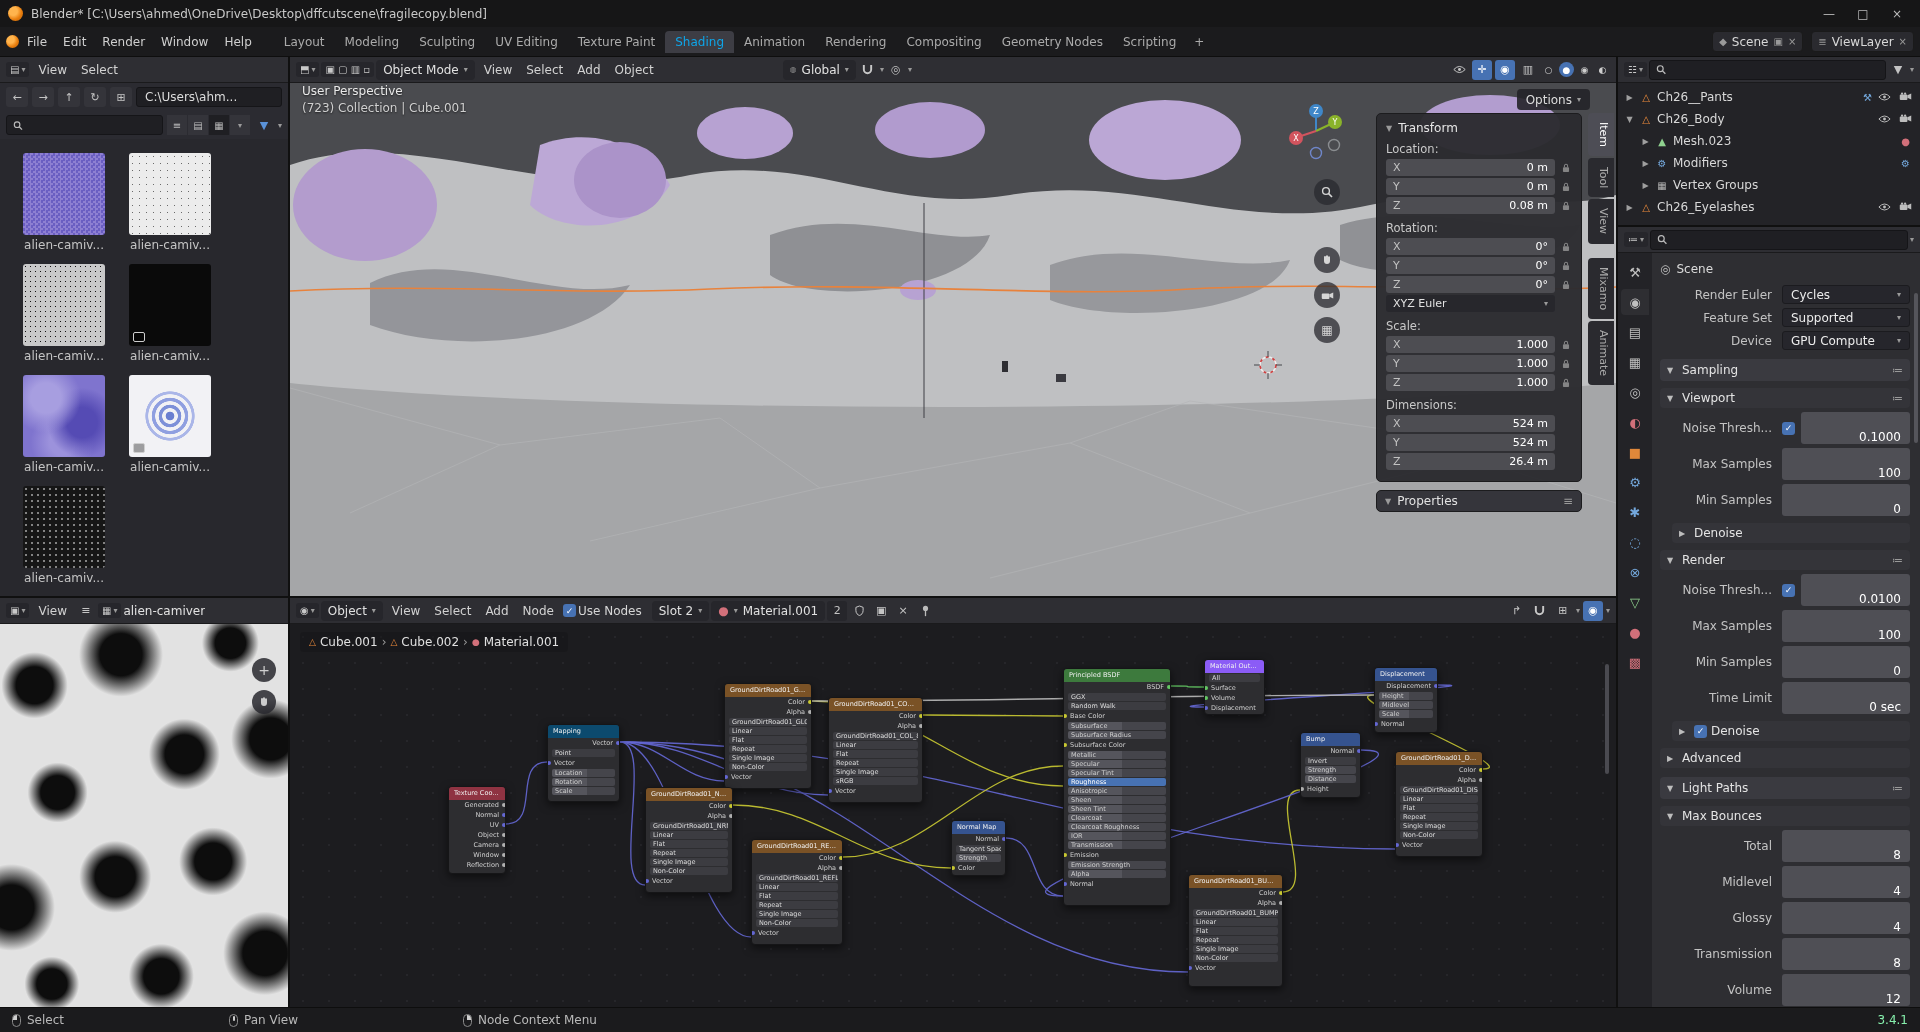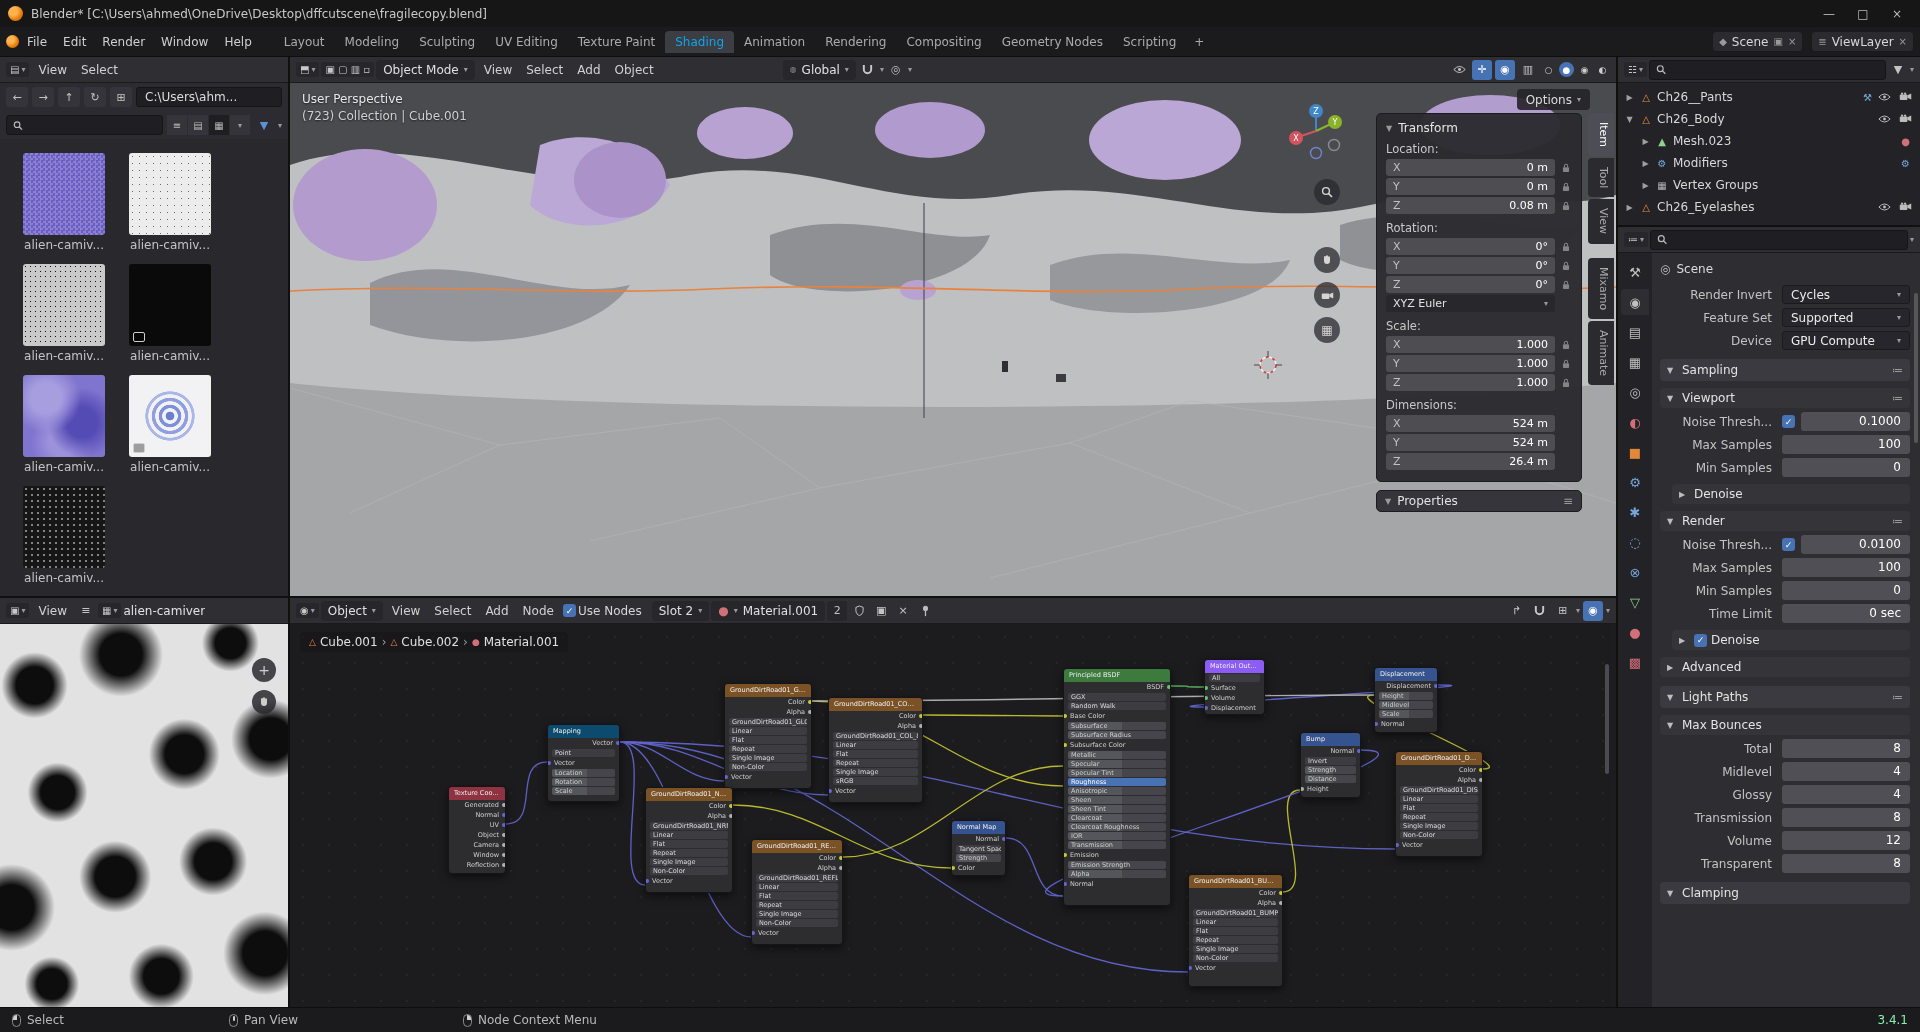--- a/index.html
+++ b/index.html
@@ -67,21 +67,21 @@
     radial-gradient(circle 62px at 4% 74%,#0d0d0d 36%,rgba(13,13,13,0) 70%),
     radial-gradient(circle 50px at 40% 66%,#0d0d0d 40%,rgba(13,13,13,0) 72%),
     radial-gradient(circle 46px at 74% 62%,#0d0d0d 40%,rgba(13,13,13,0) 74%),
     radial-gradient(circle 58px at 92% 86%,#0d0d0d 38%,rgba(13,13,13,0) 72%),
     radial-gradient(circle 44px at 56% 92%,#0d0d0d 40%,rgba(13,13,13,0) 74%),
     radial-gradient(circle 36px at 18% 94%,#0d0d0d 42%,rgba(13,13,13,0) 76%)}
   .float-btn{position:absolute;width:24px;height:24px;border-radius:50%;background:rgba(40,40,46,.85);display:flex;align-items:center;justify-content:center;color:#d0d0d0;font-size:14px}
   
   .viewport{position:absolute;top:0;left:0;right:0;height:541px;border-bottom:2px solid #101010;background:#4a4b4f}
   .vp-content{position:absolute;top:26px;left:0;right:0;bottom:0;overflow:hidden}
-  .vp-overlay-text{position:absolute;left:12px;top:8px;line-height:17px;color:#e9e9e9;text-shadow:0 1px 2px rgba(0,0,0,.6);pointer-events:none}
+  .vp-overlay-text{position:absolute;left:12px;top:0;line-height:17px;color:#e9e9e9;text-shadow:0 1px 2px rgba(0,0,0,.6);pointer-events:none}
   .vp-overlay-text .l2{color:#d0d0d0}
   .options-btn{position:absolute;right:26px;top:6px;display:flex;align-items:center;gap:5px;background:rgba(36,36,40,.9);border-radius:4px;height:21px;padding:0 9px;color:#dcdcdc}
   .gizmo{position:absolute;right:270px;top:18px;width:60px;height:60px}
   .vtool{position:absolute;right:276px;width:26px;height:26px;border-radius:50%;background:rgba(40,40,46,.75);display:flex;align-items:center;justify-content:center;color:#d5d5d5}
   .npanel{position:absolute;right:34px;top:30px;width:206px}
   .npanel-box{background:rgba(43,43,48,.97);border:1px solid #1c1c1e;border-radius:5px;padding:7px 9px 9px}
   .np-title{display:flex;align-items:center;gap:6px;color:#e6e6e6;margin-bottom:2px}
   .np-label{color:#c9c9c9;margin:7px 0 3px;font-size:11.5px}
   .np-row{display:flex;align-items:center;gap:5px;margin-bottom:2px}
   .np-field{flex:1;display:flex;align-items:center;background:#4d4d52;border-radius:3px;height:17px;padding:0 7px;font-size:11px}
@@ -129,21 +129,21 @@
   .properties{position:absolute;left:0;right:0;top:170px;bottom:0;background:#2e2e32}
   .ptabs{position:absolute;left:0;top:26px;bottom:0;width:34px;background:#232327;display:flex;flex-direction:column;align-items:center;padding-top:6px;gap:4px}
   .ptab{width:28px;height:26px;display:flex;align-items:center;justify-content:center;border-radius:4px 0 0 4px}
   .ptab.active{background:#2e2e32}
   .ptab i{font-style:normal;font-size:13px}
   .tone-gray{color:#c0c0c0}.tone-orange{color:#e0883a}.tone-blue{color:#74a8dc}.tone-green{color:#8fd18f}.tone-red{color:#d2707a}
   .prop-body{position:absolute;left:34px;right:0;top:26px;bottom:0;overflow:hidden;padding:6px 10px 0 8px}
   .prop-crumb{display:flex;align-items:center;gap:6px;color:#dcdcdc;height:20px;margin-bottom:6px}
   .prop-row{display:flex;align-items:center;margin-top:4px;gap:6px}
   .plabel{flex:none;width:116px;text-align:right;color:#c3c3c3;padding-right:4px;overflow:hidden;white-space:nowrap}
-  .pnum{flex:1;background:#4f4f55;border-radius:3px;height:19px;line-height:19px;text-align:right;padding:0 9px;color:#fff}
+  .pnum{flex:1;background:#4f4f55;border-radius:3px;height:19px;line-height:19px;text-align:right;padding:16px 9px;color:#fff}
   .pdd{flex:1;background:#26262c;border:1px solid #1b1b1f;border-radius:3px;height:19px;display:flex;align-items:center;justify-content:space-between;padding:0 8px;color:#ececec}
   .pcheck{flex:none;width:13px;height:13px;border-radius:3px;background:#545459;display:flex;align-items:center;justify-content:center;font-size:9px;color:#fff}
   .pcheck.on{background:#4772b3}
   .prop-head{display:flex;align-items:center;height:22px;margin-top:9px;background:#3a3a40;border-radius:4px;padding:0 7px;color:#e4e4e4;gap:4px}
   .prop-head.subsection{background:#343439;height:20px;margin-top:7px}
   .prop-head.ind{margin-left:12px}
   .prop-head .tri{font-size:8px;width:11px;color:#bdbdbd}
   .prop-head .pmenu{margin-left:auto;color:#9a9a9a;font-size:11px}
   .pscroll{position:absolute;right:2px;top:40px;width:4px;height:150px;border-radius:2px;background:#55555b}
   
@@ -1043,21 +1043,21 @@
               <i class="tone-red">▩</i>
             </span>
           </div>
         <div class="prop-body">
           <div class="prop-crumb">
             <span style="color:#c0c0c0">◎</span>
             <span>Scene</span>
           </div>
           <div>
               <div class="prop-row">
-                <span class="plabel">Render Invert</span>
+                <span class="plabel">Render Euler</span>
                 <span class="pdd">
                   <span>Cycles</span>
                   <span class="ar">▾</span>
                 </span>
               </div>
               <div class="prop-row">
                 <span class="plabel">Feature Set</span>
                 <span class="pdd">
                   <span>Supported</span>
                   <span class="ar">▾</span>

